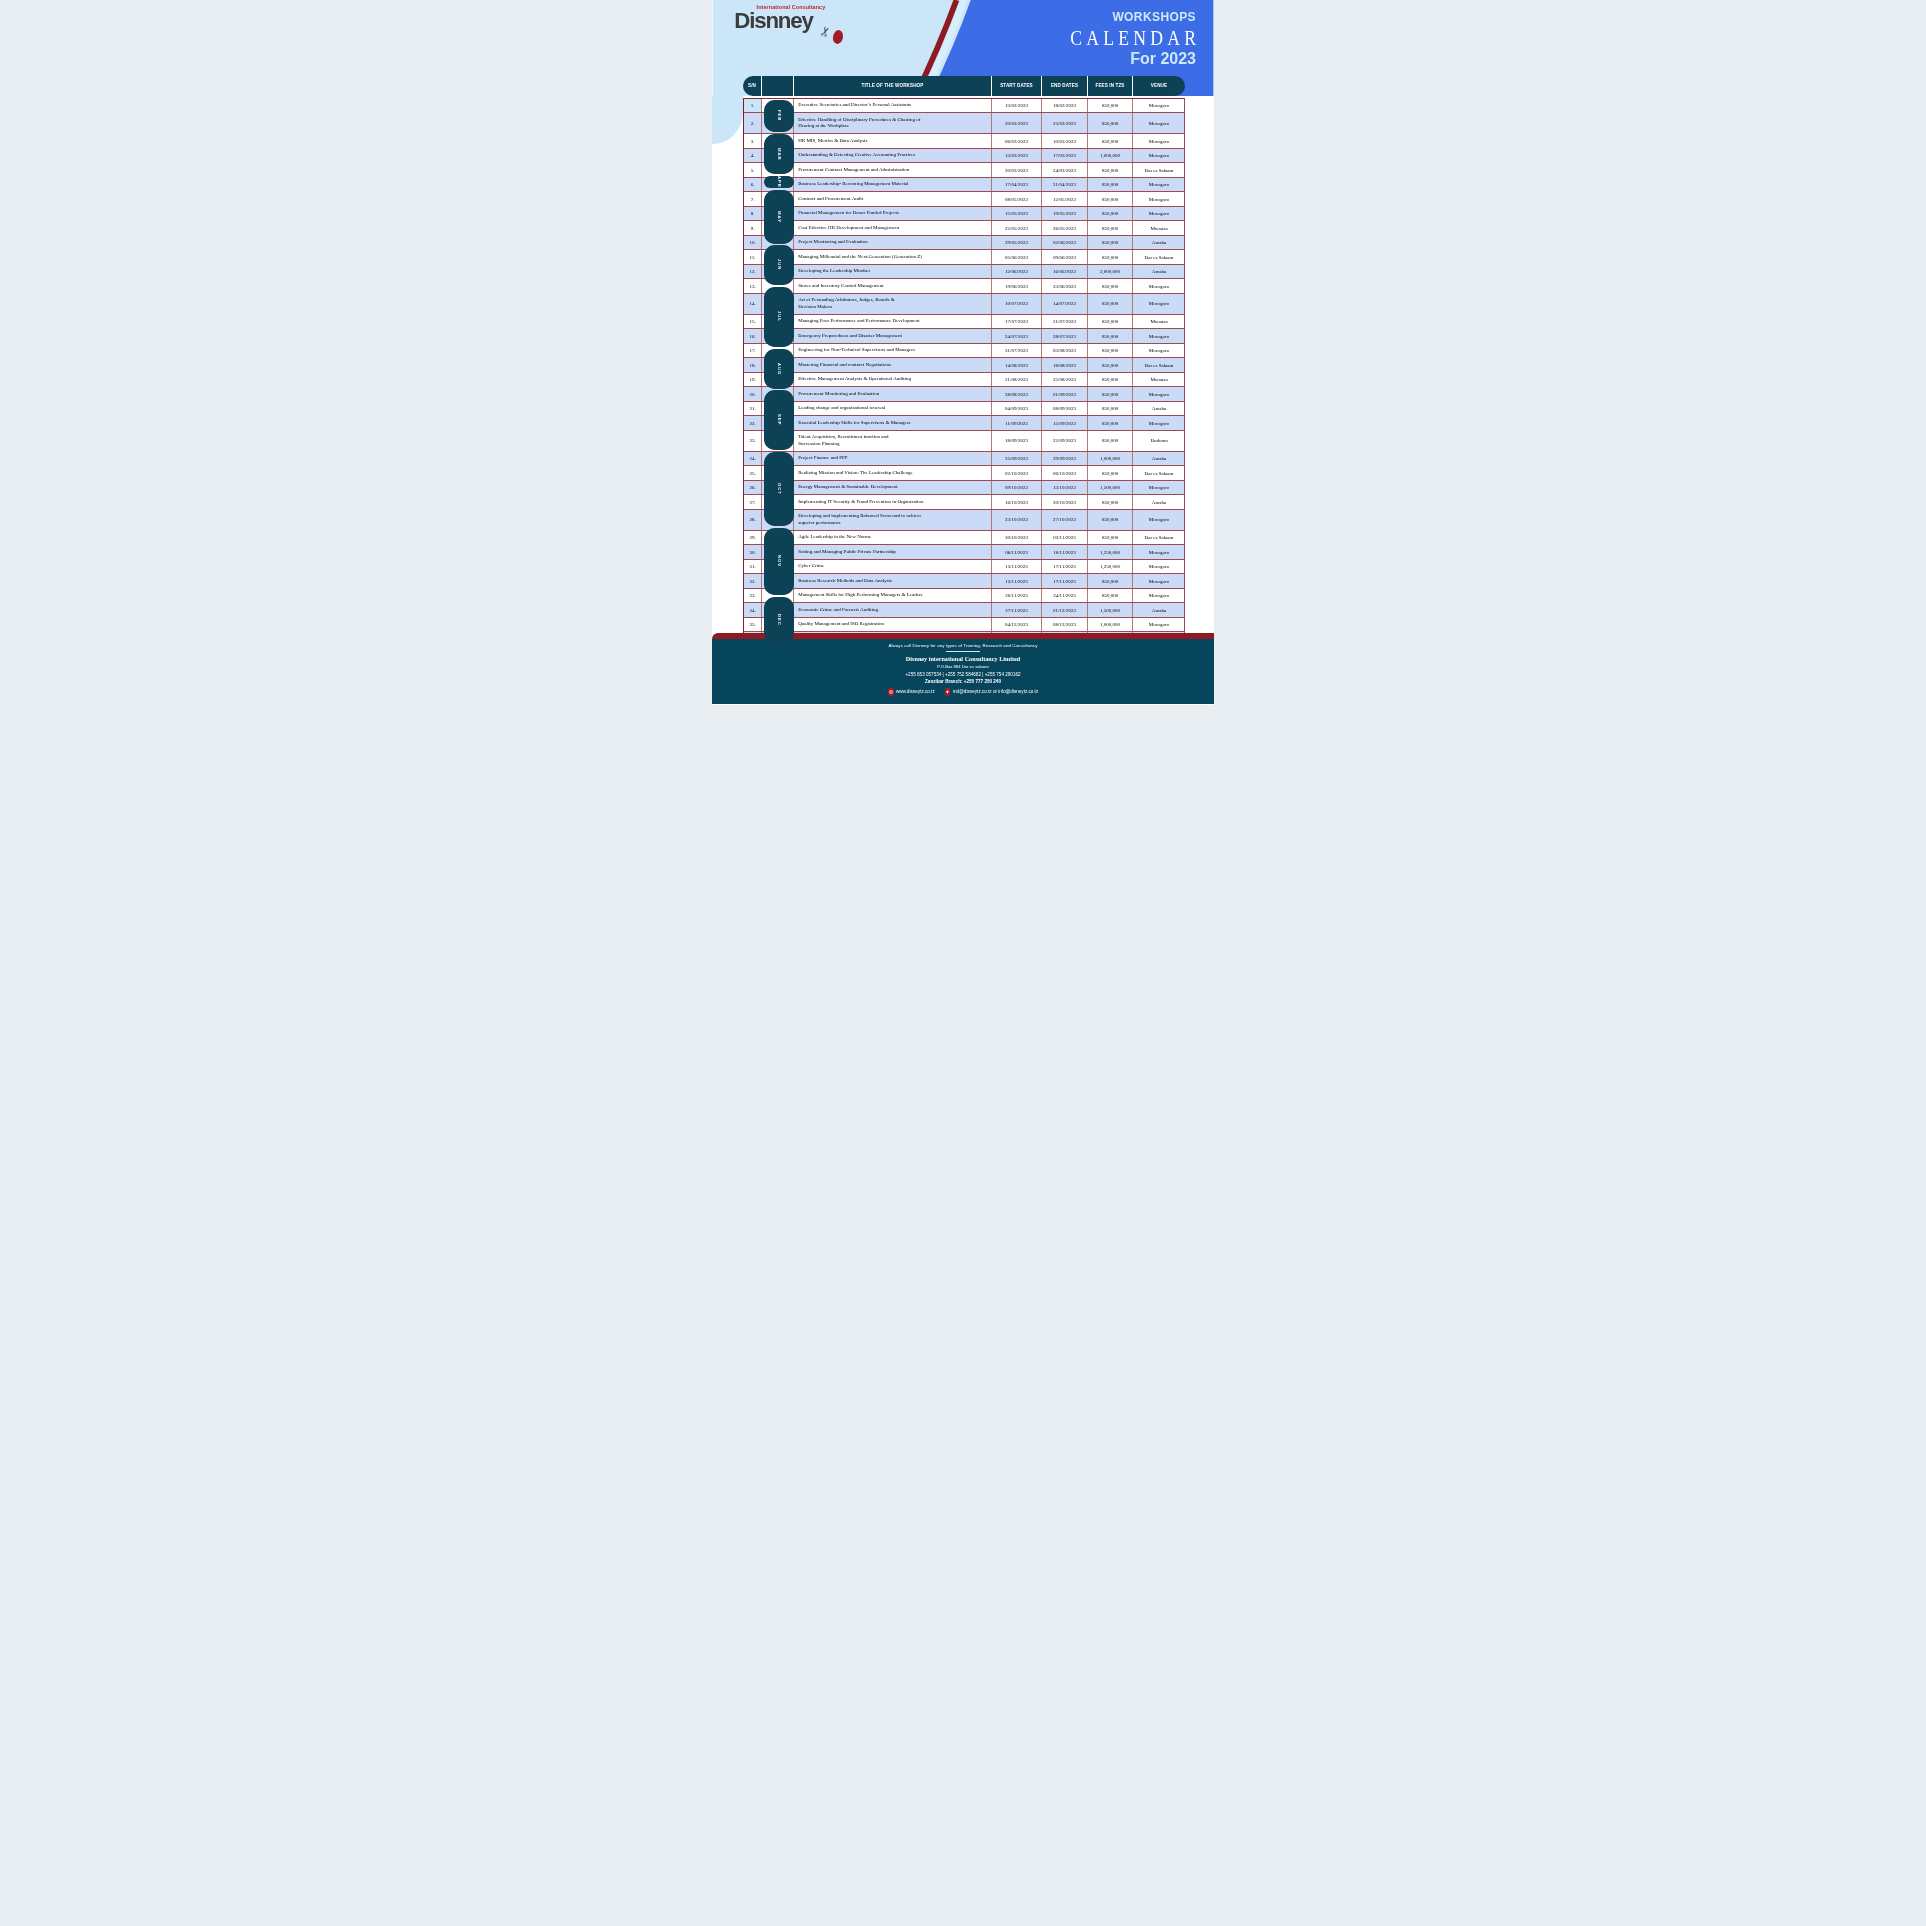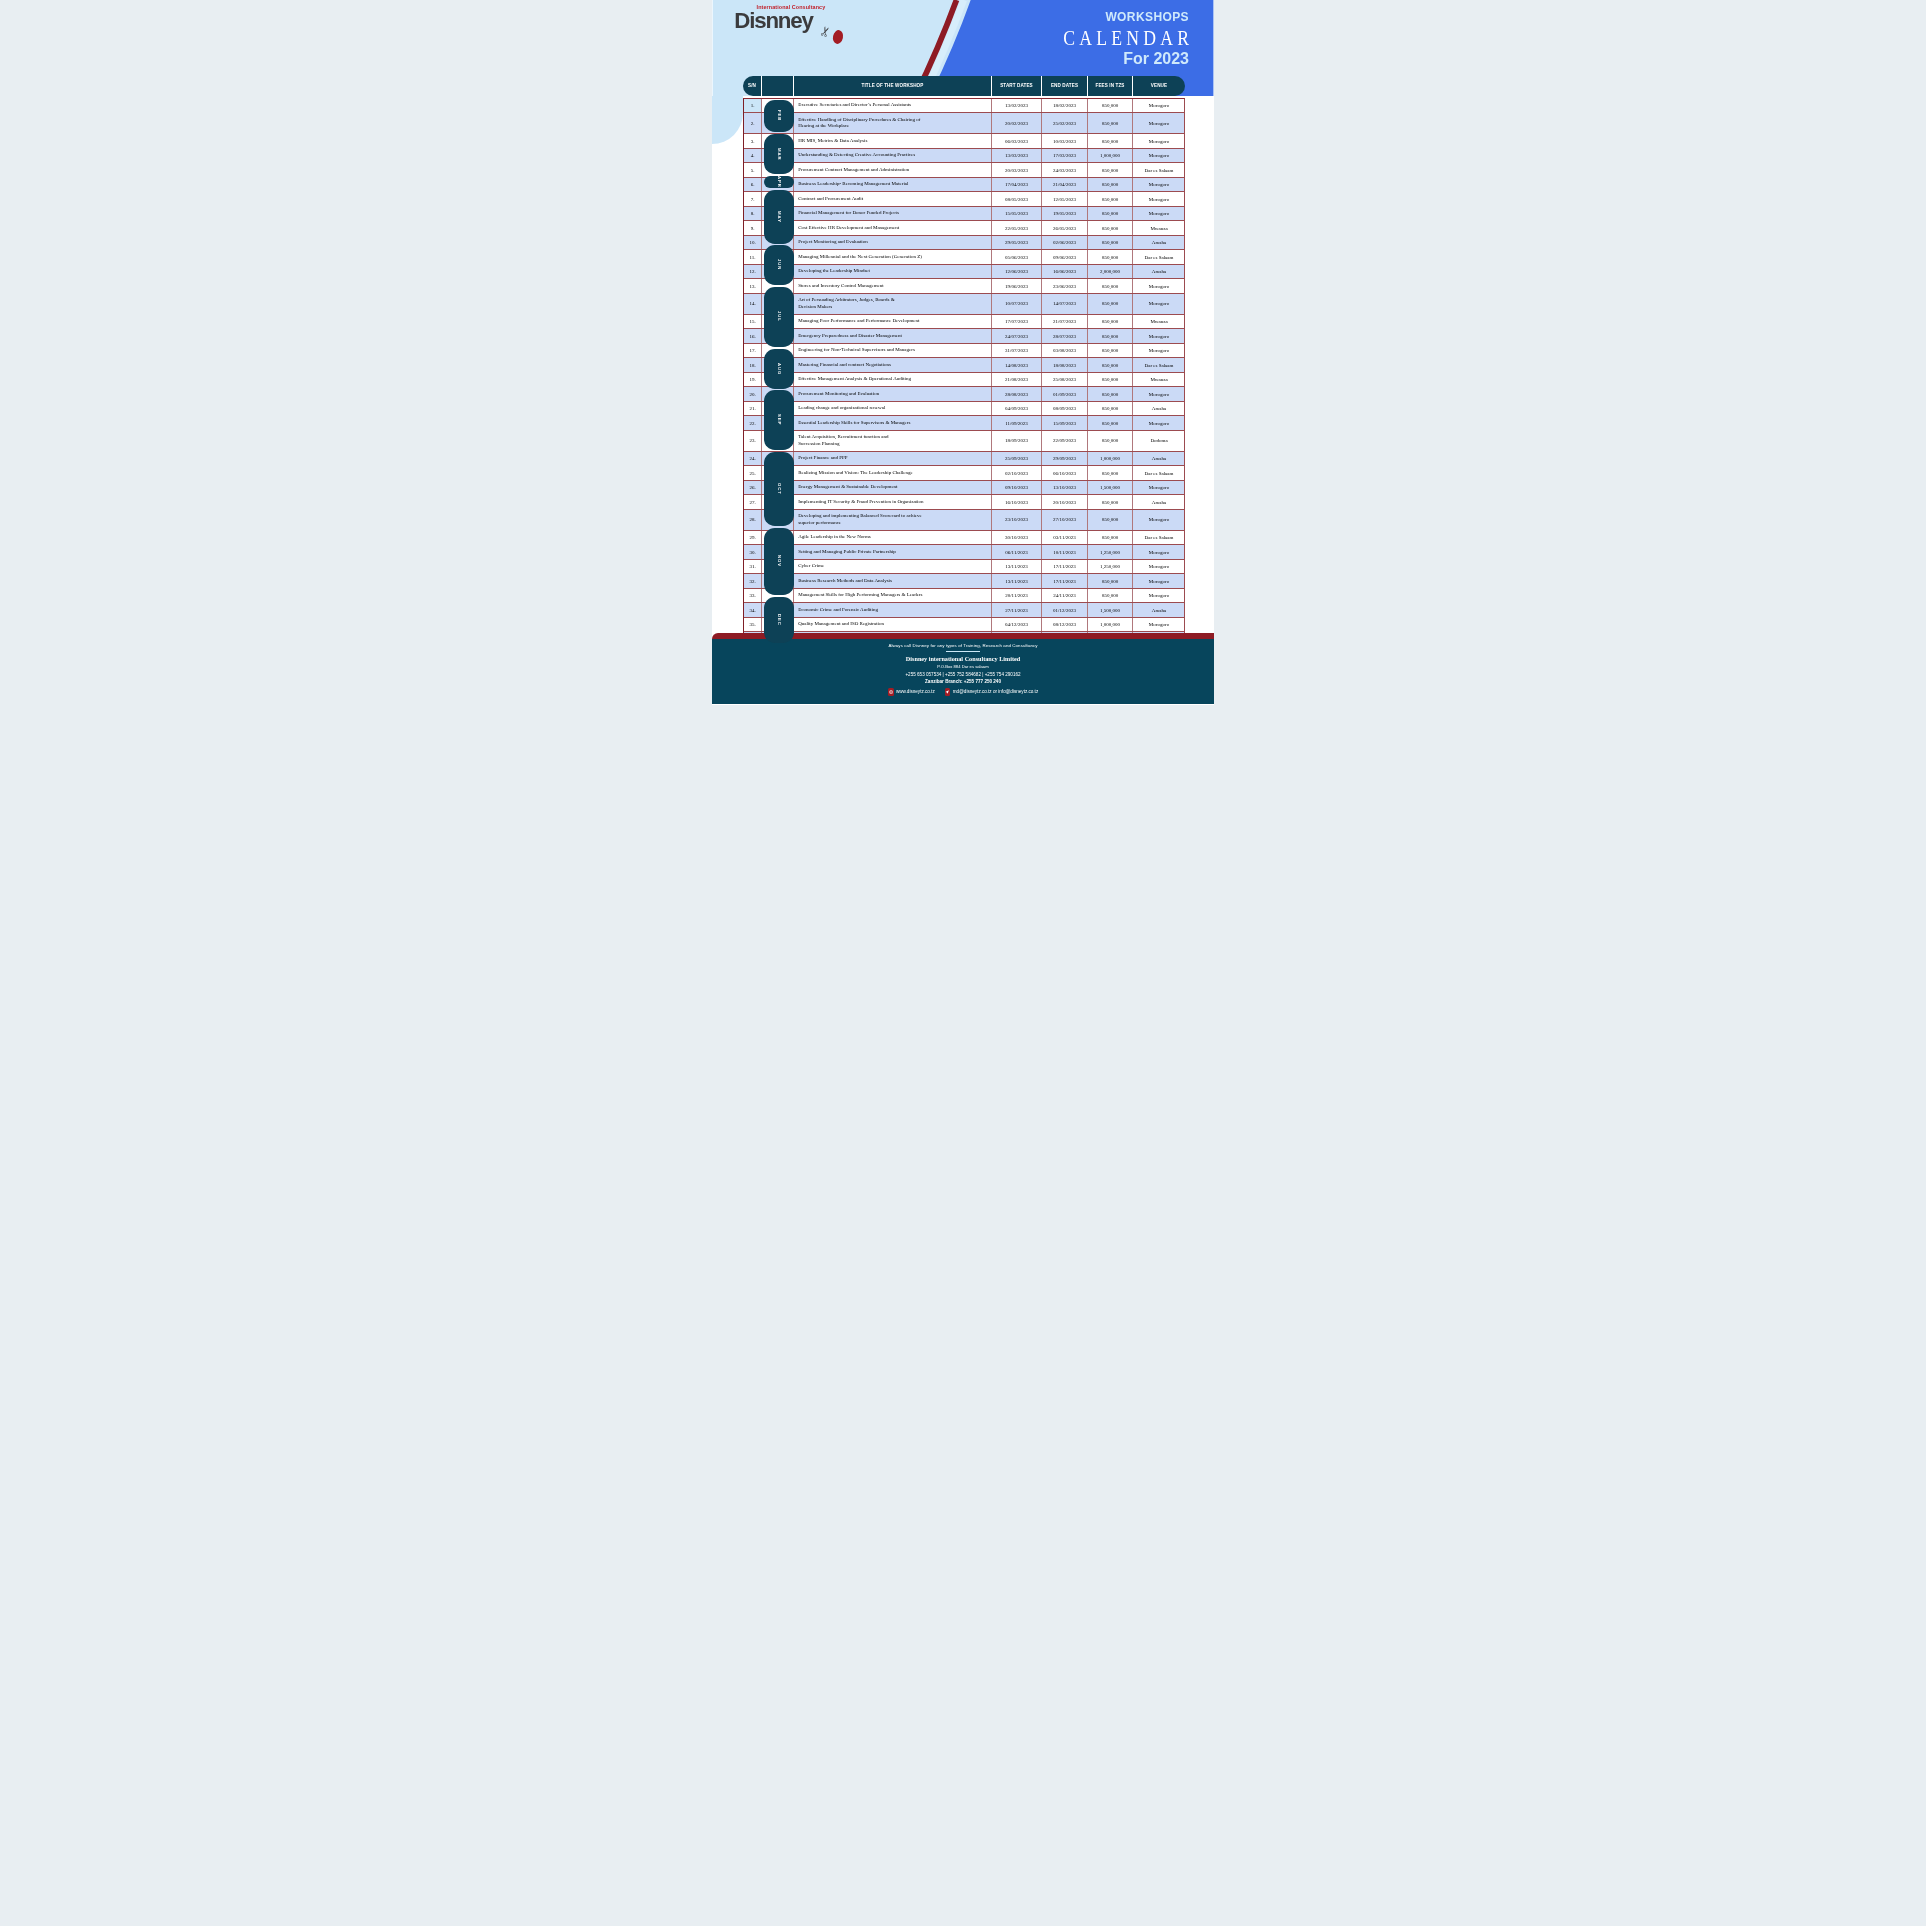--- a/index.html
+++ b/index.html
@@ -28,21 +28,21 @@
     letter-spacing:-1.2px;
   }
   .logo .dot{
     position:absolute;left:99px;top:26px;width:10px;height:14px;
     background:#a31c24;border-radius:50%;transform:rotate(12deg);
   }
   .logo .scissors{
     position:absolute;left:86px;top:20px;font-size:13px;color:#3b3b3d;
     transform:rotate(-70deg);
   }
-  .headline{position:absolute;right:25px;top:10px;text-align:right;color:#fff;}
+  .headline{position:absolute;right:18px;top:10px;text-align:right;color:#fff;}
   .headline .l1{color:#cfe9fb;font-size:12px;font-weight:800;letter-spacing:0.4px;}
   .headline .l2{
     font-family:"Liberation Serif",serif;color:#ffffff;
     font-size:17.7px;font-weight:400;letter-spacing:4.2px;margin:3.1px -4.2px 1.5px 0;
     transform:scaleY(1.15);transform-origin:right top;
   }
   .headline .l3{color:#cfe9fb;font-size:16px;font-weight:800;}
   
   .tbl{position:absolute;left:31px;top:76px;width:442px;}
   .thead{

